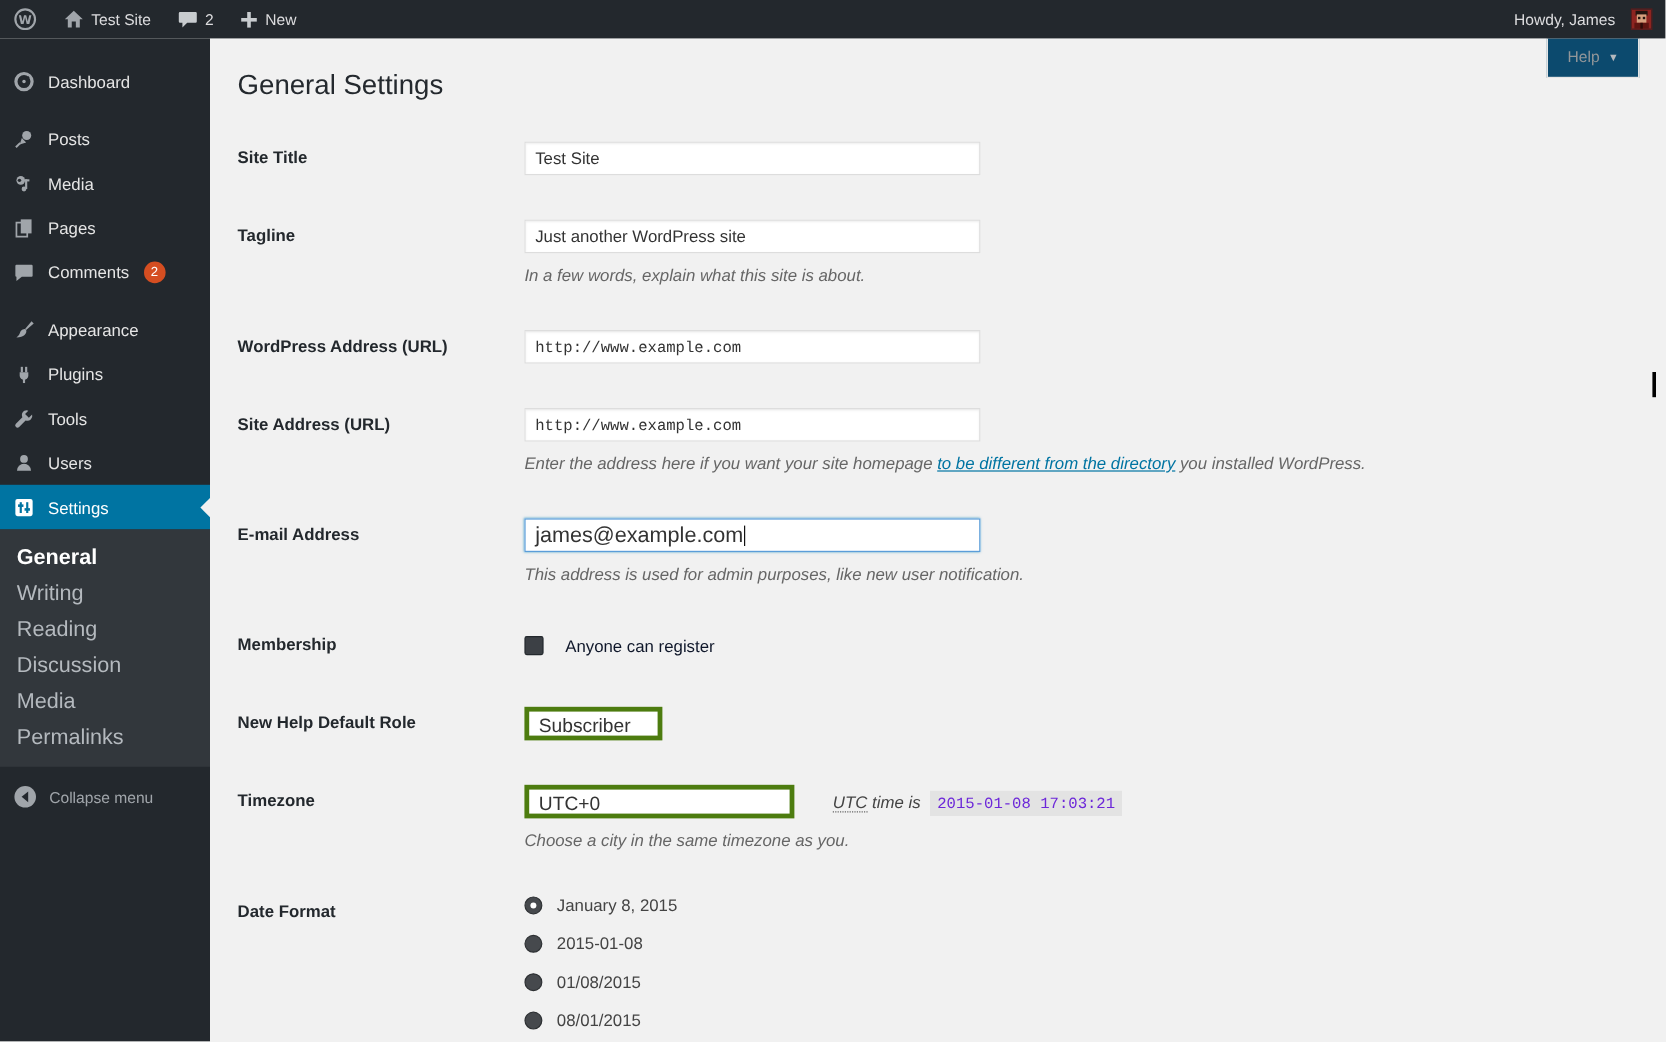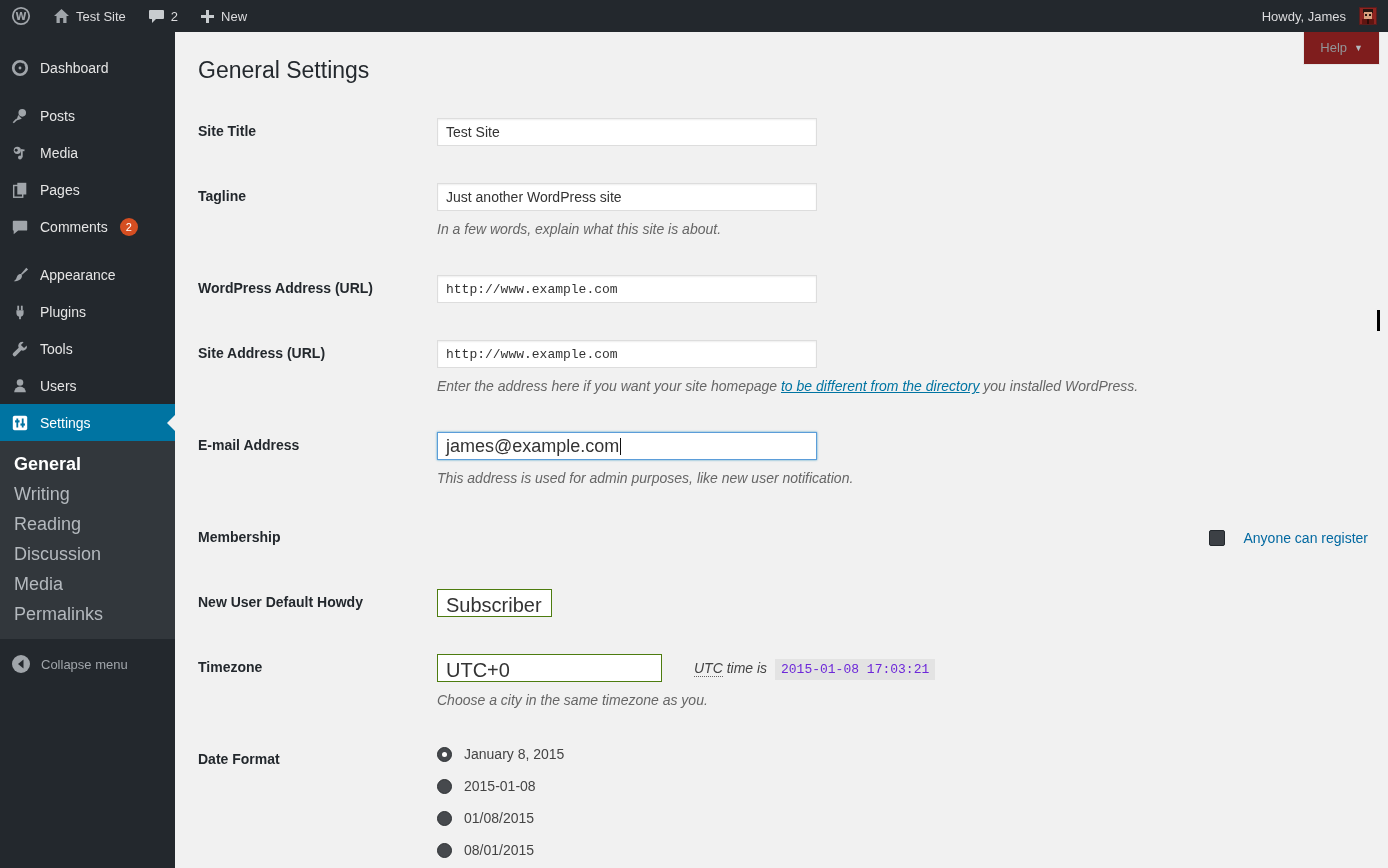--- a/index.html
+++ b/index.html
@@ -53,21 +53,21 @@
     display:flex; align-items:center; gap:10px; margin-top:8px; height:34px;
     padding-left:11px; color:#a0a5aa; font-size:13px; cursor:pointer;
   }
 
   
   .content{
     position:absolute; top:32px; left:175px; right:0; bottom:0;
     padding:9px 20px 0 23px;
   }
   .help-tab{
-    position:absolute; top:0; right:8px; background:#7f1d1d;
+    position:absolute; top:0; right:22px; background:#0c4a6e;
     border:1px solid #e5e5e5; border-top:none;
     padding:8px 16px 9px; color:#929699; font-size:13px; cursor:pointer;
     display:flex; align-items:center; gap:7px;
   }
   .help-caret{ font-size:9px; color:#b4b9be; }
   h1.page-title{ font-size:23px; font-weight:400; color:#24292e; margin:14px 0 0; line-height:30px; }
 
   .form{ margin-top:33px; }
   .form-row{ display:flex; margin-bottom:37px; }
   .form-label{
@@ -87,27 +87,27 @@
     width:380px; height:28px; background:#fff; border:1px solid #5b9dd9;
     box-shadow:0 0 2px rgba(30,140,190,.8);
     padding:0 8px; font-size:18px; color:#333; display:flex; align-items:center;
   }
   .caret{ display:inline-block; width:1px; height:17px; background:#111; margin-left:1px; }
 
   .help-text{ margin-top:9px; font-style:italic; color:#666; font-size:14px; line-height:18px; }
   .help-text a{ color:#0074a2; }
 
   .select-box{
-    display:inline-block; background:#fff; border:1px solid #4d7c0f; height:28px;
-    padding:4px 8px; font-size:20px; color:#333; cursor:pointer;
+    display:inline-block; background:#fff; border:4px solid #4d7c0f; height:28px;
+    padding:4px 8px; font-size:16px; color:#333; cursor:pointer;
   }
   .select-role{ width:115px; }
   .select-tz{ width:225px; }
 
-  .checkbox-line{ display:flex; align-items:center; height:28px; gap:18px; color:#0369a1;justify-content:flex-end; }
+  .checkbox-line{ display:flex; align-items:center; height:28px; gap:18px; color:#0f172a; }
   .checkbox{
     width:16px; height:16px; background:#3c4045; border:1px solid #23282d;
     border-radius:2px; cursor:pointer; flex:0 0 16px;
   }
 
   .tz-line{ display:flex; align-items:center; }
   .utc-note{ margin-left:32px; font-style:italic; color:#444; }
   .utc-abbr{ border-bottom:1px dotted #666; }
   code.utc-time{
     font-family:"Liberation Mono","DejaVu Sans Mono",monospace; font-style:normal;
@@ -366,21 +366,21 @@
       <div class="form-label">Membership</div>
       <div class="form-field">
         <div class="checkbox-line">
           <span class="checkbox"></span>
           <span>Anyone can register</span>
         </div>
       </div>
     </div>
 
     <div class="form-row">
-      <div class="form-label">New User Default Howdy</div>
+      <div class="form-label">New Help Default Role</div>
       <div class="form-field">
         <div class="select-box select-role">Subscriber</div>
       </div>
     </div>
 
     <div class="form-row">
       <div class="form-label">Timezone</div>
       <div class="form-field">
         <div class="tz-line">
           <div class="select-box select-tz">UTC+0</div>

